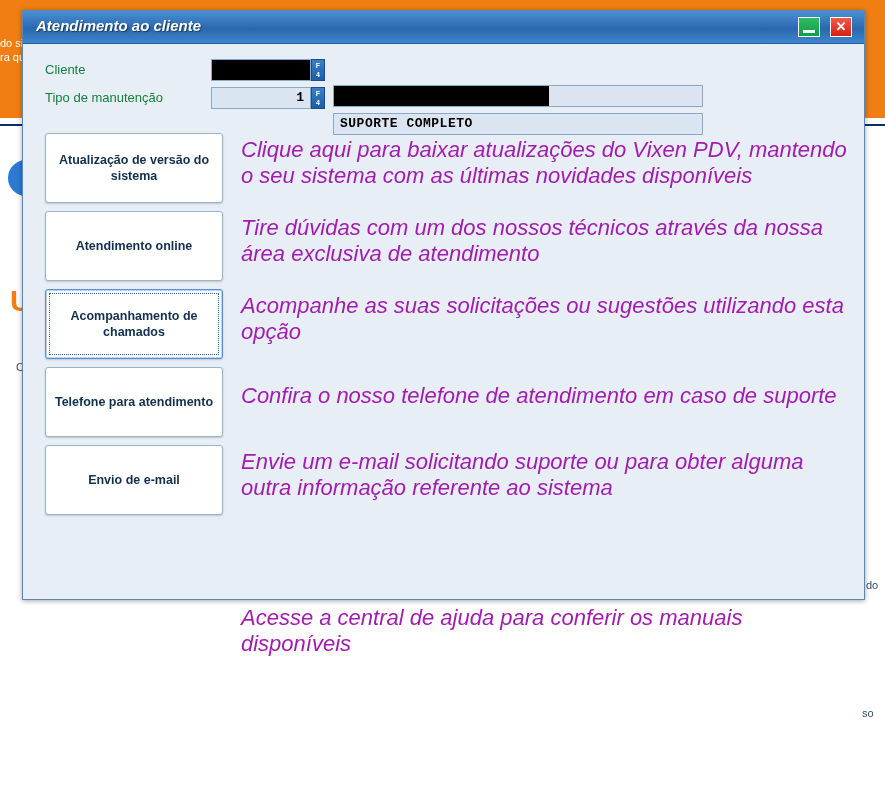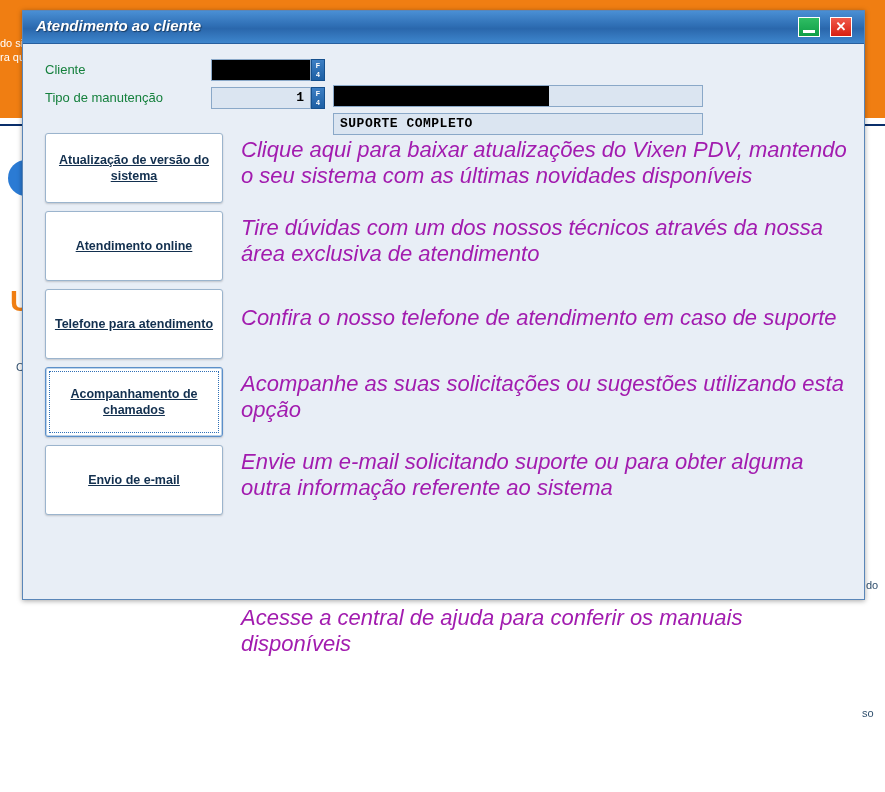--- a/index.html
+++ b/index.html
@@ -263,21 +263,20 @@
     align-items: center;
     justify-content: center;
     text-align: center;
   }
   .opt-btn .lbl {
     font-size: 12.5px;
     font-weight: bold;
     color: #13304f;
     line-height: 16px;
     padding: 0 6px;
-    text-decoration: underline;
   }
   .opt-btn.focused {
     border: 1px solid #5b8fc9;
     box-shadow: 0 0 0 1px #bcd3ea inset, 0 1px 2px rgba(0,0,0,0.18);
   }
   .opt-btn.focused::after {
     content: "";
     position: absolute;
     left: 3px;
     top: 3px;
@@ -369,34 +368,34 @@
     </div>
 
     <div class="option-row">
       <div class="opt-btn">
         <div class="lbl">Atendimento online</div>
       </div>
       <div class="opt-desc">Tire dúvidas com um dos nossos técnicos através da nossa área exclusiva de atendimento</div>
     </div>
 
     <div class="option-row">
+      <div class="opt-btn focused">
+        <div class="lbl">Acompanhamento de chamados</div>
+      </div>
+      <div class="opt-desc">Acompanhe as suas solicitações ou sugestões utilizando esta opção</div>
+    </div>
+
+    <div class="option-row">
       <div class="opt-btn">
         <div class="lbl">Telefone para atendimento</div>
       </div>
       <div class="opt-desc vcenter">Confira o nosso telefone de atendimento em caso de suporte</div>
     </div>
 
     <div class="option-row">
-      <div class="opt-btn focused">
-        <div class="lbl">Acompanhamento de chamados</div>
-      </div>
-      <div class="opt-desc">Acompanhe as suas solicitações ou sugestões utilizando esta opção</div>
-    </div>
-
-    <div class="option-row">
       <div class="opt-btn">
         <div class="lbl">Envio de e-mail</div>
       </div>
       <div class="opt-desc">Envie um e-mail solicitando suporte ou para obter alguma outra informação referente ao sistema</div>
     </div>
 
     <div class="option-row">
     </div>
 
     <div class="option-row">

